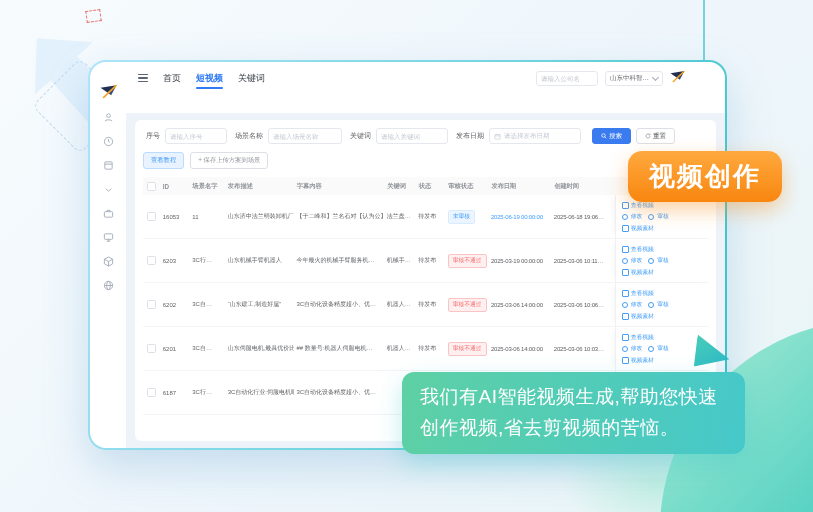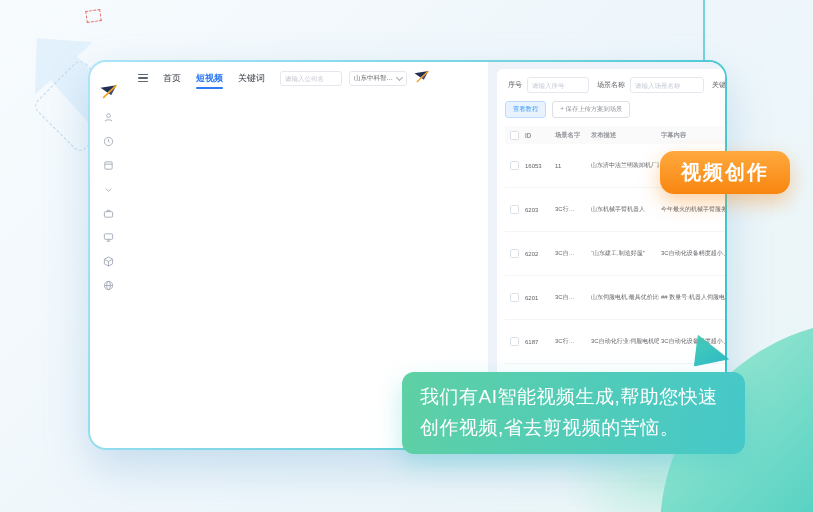--- a/index.html
+++ b/index.html
@@ -26,21 +26,21 @@
     background:radial-gradient(ellipse at center,rgba(150,230,205,.5),rgba(150,230,205,0) 70%);z-index:19;}
   
   .window{position:absolute;left:88px;top:60px;width:639px;height:390px;border-radius:18px;
     background:linear-gradient(115deg,#aee4fa 0%,#6ed3dd 55%,#2fc0c8 100%);
     padding:2px;box-sizing:border-box;box-shadow:0 18px 44px rgba(90,155,205,.28);z-index:10;}
   .win-inner{background:#fff;border-radius:16px;width:100%;height:100%;display:flex;overflow:hidden;}
   
   .sidebar{width:36px;display:flex;flex-direction:column;align-items:center;padding-top:22px;gap:13px;flex:none;}
   .side-icon svg{display:block;}
   
-  .main{flex:1;display:flex;flex-direction:row;min-width:0;gap:19px;}
+  .main{flex:1;display:flex;flex-direction:column;min-width:0;gap:19px;}
   .nav{height:32px;display:flex;align-items:center;gap:15px;padding:0 40px 0 12px;flex:none;}
   .burger{display:flex;flex-direction:column;gap:2px;cursor:pointer;}
   .burger i{display:block;width:10px;height:1.5px;background:#5a6573;border-radius:1px;}
   .tab{font-size:9px;color:#3a4049;cursor:pointer;position:relative;padding:4px 0;}
   .tab.active{color:#2f7bf5;font-weight:bold;}
   .tab.active::after{content:"";position:absolute;left:0;right:0;bottom:0;height:2px;background:#2f7bf5;border-radius:1px;}
   .nav-right{margin-left:auto;display:flex;align-items:center;gap:7px;}
   .nav-input{width:62px;height:15px;border:1px solid #e4e7ed;border-radius:3px;font-size:6.5px;
     padding:0 4px;color:#606266;background:#fff;box-sizing:border-box;}
   .nav-input::placeholder{color:#c0c4cc;}
@@ -92,23 +92,23 @@
   .badge{font-size:5.8px;padding:1.5px 4px;border-radius:2px;display:inline-block;}
   .badge:empty{display:none;}
   .badge-blue{color:#409eff;background:#ecf5ff;border:1px solid #d9ecff;}
   .badge-red{color:#f56c6c;background:#fef0f0;border:1px solid #fbc4c4;}
   .link-blue{color:#409eff;}
   .aline{display:flex;align-items:center;gap:2px;color:#459ef7;font-size:5.8px;}
   .aline a{color:#459ef7;text-decoration:none;margin-right:4px;cursor:pointer;}
   .ic-sq{width:5px;height:5px;border:1px solid #459ef7;border-radius:1px;flex:none;}
   .ic-dot{width:4px;height:4px;border:1px solid #459ef7;border-radius:50%;flex:none;margin-right:1px;}
   
-  .feature-badge{position:absolute;left:660px;top:151px;z-index:30;
+  .feature-badge{position:absolute;left:628px;top:151px;z-index:30;
     background:linear-gradient(180deg,#ffa93e 0%,#f8860f 100%);
-    color:#fff;font-size:20px;font-weight:bold;letter-spacing:2px;
+    color:#fff;font-size:26px;font-weight:bold;letter-spacing:2px;
     padding:8px 21px;border-radius:14px;box-shadow:0 8px 20px rgba(248,134,15,.38);white-space:nowrap;}
   .tooltip{position:absolute;left:402px;top:372px;width:343px;z-index:32;box-sizing:border-box;
     background:linear-gradient(100deg,#5ed0a4 0%,#46c8ca 100%);
     color:#fff;font-size:19px;line-height:1.62;letter-spacing:.5px;
     padding:10px 18px;border-radius:12px;box-shadow:0 10px 24px rgba(70,200,202,.35);}
 </style>
 </head>
 <body>
 
 <div class="decor arrow-solid"></div>

